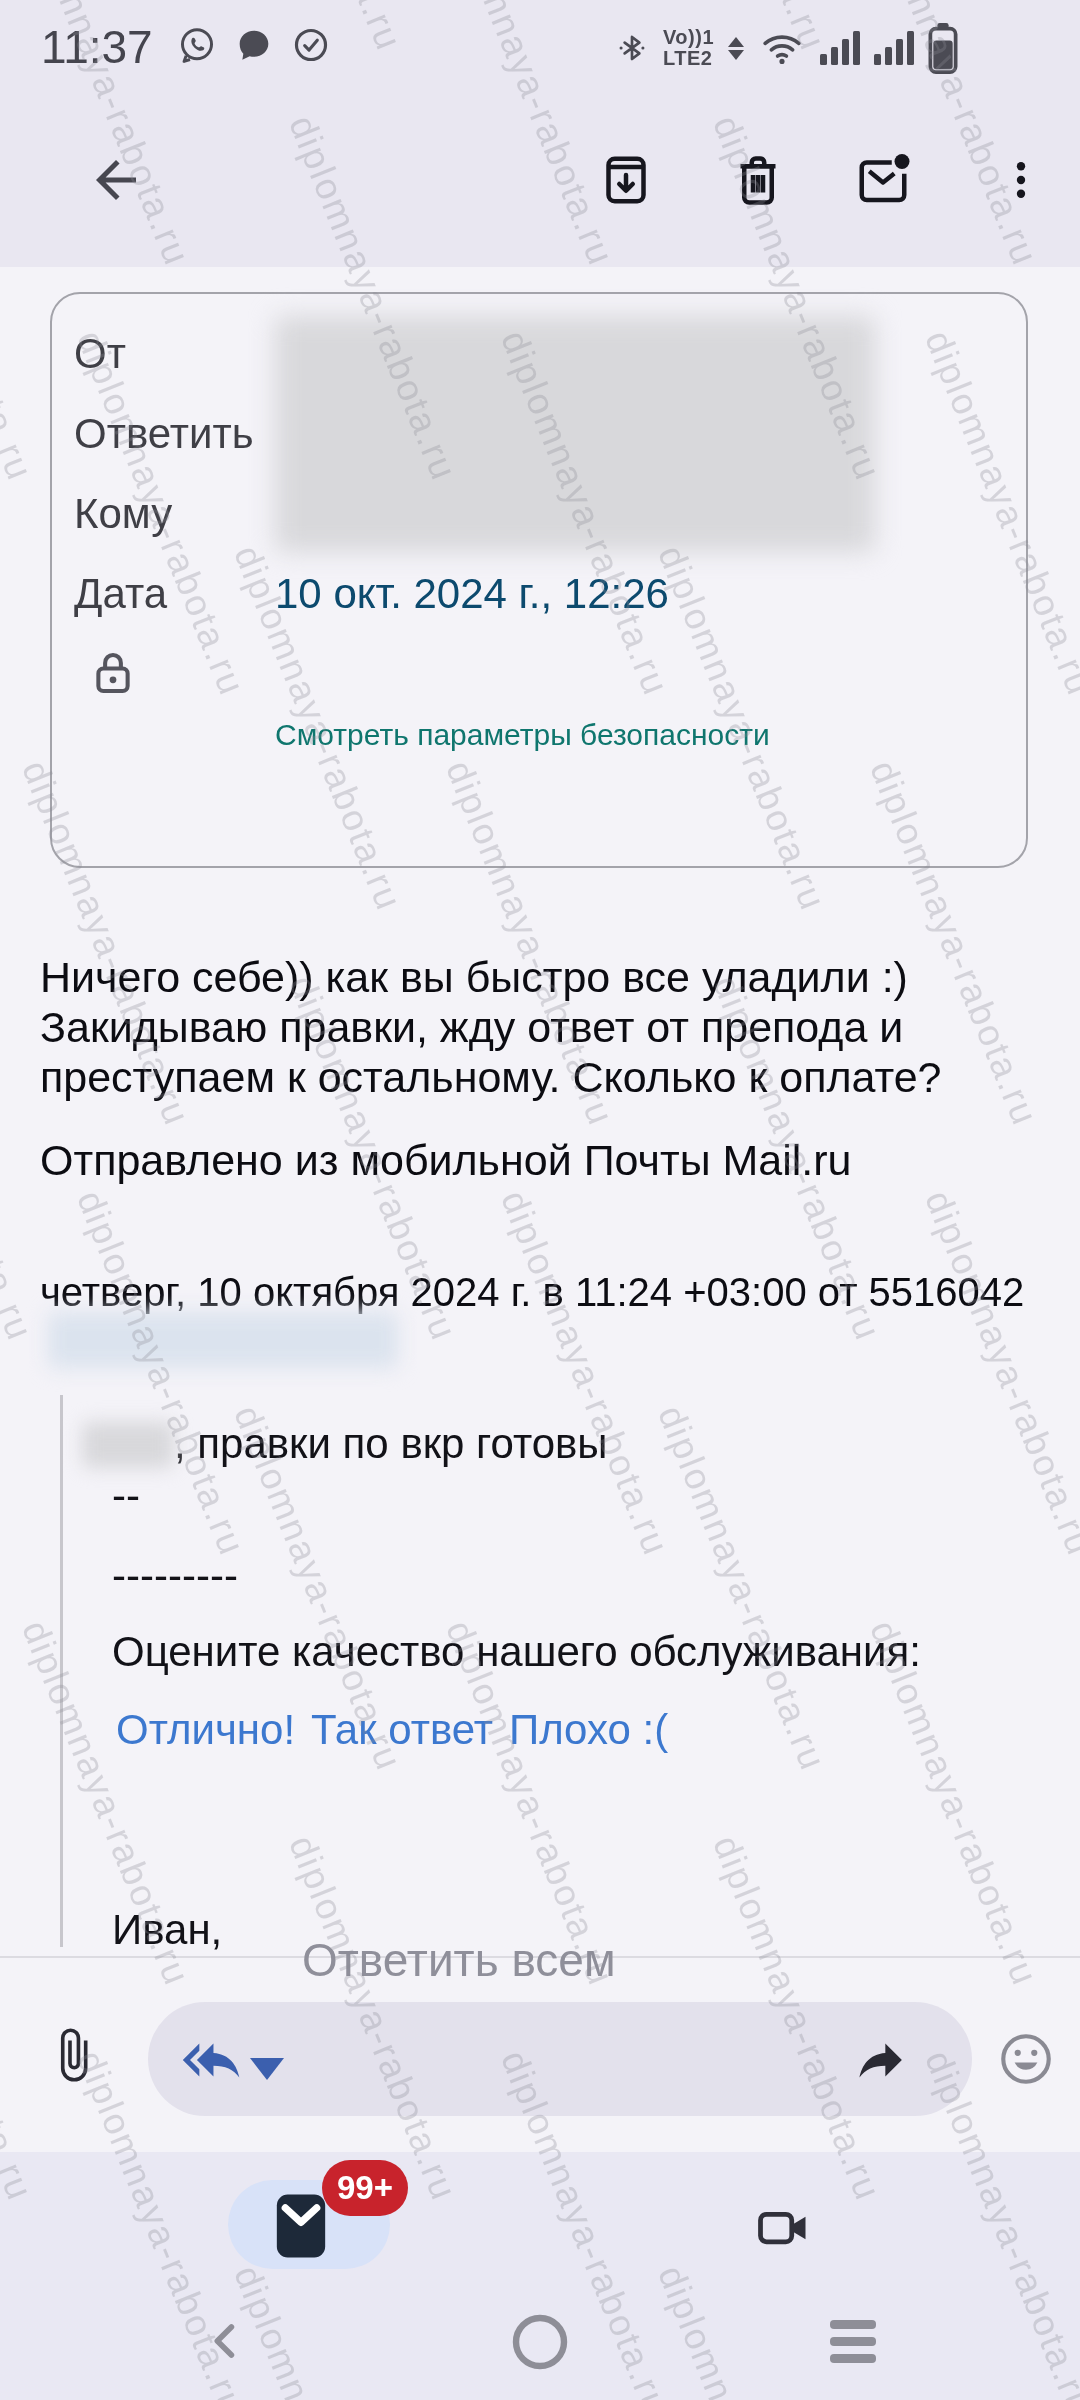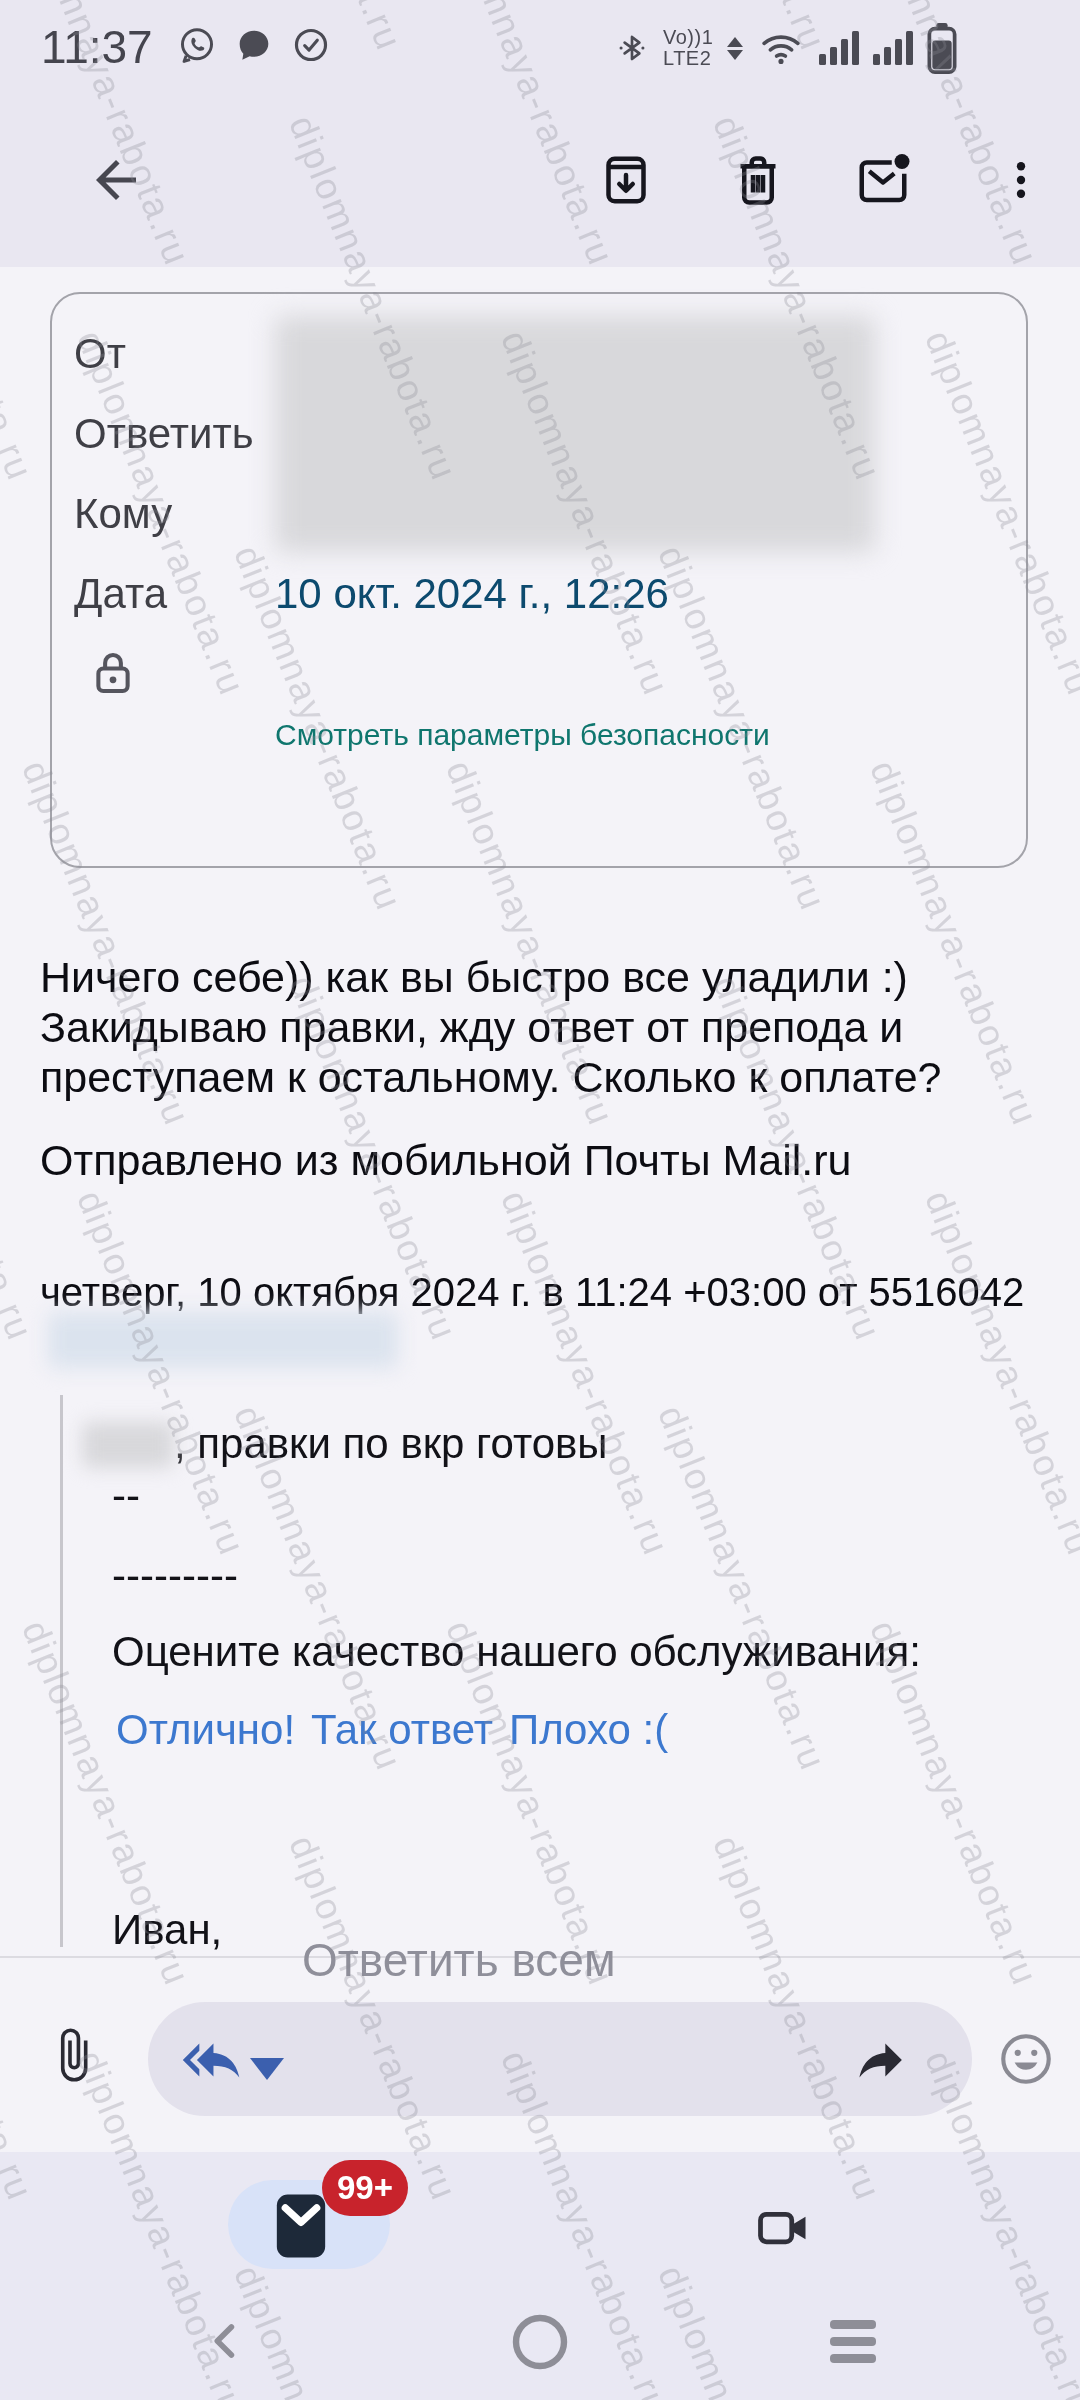--- a/index.html
+++ b/index.html
@@ -6,21 +6,21 @@
   #screen{position:relative;width:1080px;height:2400px;overflow:hidden;
           font-family:"Liberation Sans",sans-serif;background:#f4f3f8;color:#0c0c12;}
   .abs{position:absolute;}
   
   .top-band{left:0;top:0;width:1080px;height:267px;background:#e9e7f1;}
   .bottom-band{left:0;top:2152px;width:1080px;height:248px;background:#e9e8f3;}
   
   .time{left:41px;top:20px;font-size:46px;color:#45454e;}
   .sb-left{left:176px;top:24px;display:flex;gap:16px;align-items:center;color:#4b4b54;}
   .sb-right{left:615px;top:22px;display:flex;gap:14px;align-items:center;color:#4b4b54;}
-  .volte{font-size:20px;font-weight:400;line-height:21px;letter-spacing:.5px;text-align:left;}
+  .volte{font-size:20px;font-weight:700;line-height:21px;letter-spacing:.5px;text-align:left;}
   .updown{display:flex;flex-direction:column;gap:3px;align-items:center;}
   .tri{width:0;height:0;border-left:8px solid transparent;border-right:8px solid transparent;}
   .tri.up{border-bottom:10px solid #4b4b54;}
   .tri.down{border-top:10px solid #4b4b54;}
   .bars{display:flex;align-items:flex-end;gap:4px;}
   .bars i{display:block;width:7px;background:#4b4b54;border-radius:1.5px;}
   
   .tb-icon{color:#16161e;}
   
   .card{left:50px;top:292px;width:974px;height:572px;border:2px solid #a3a3aa;border-radius:30px;}

